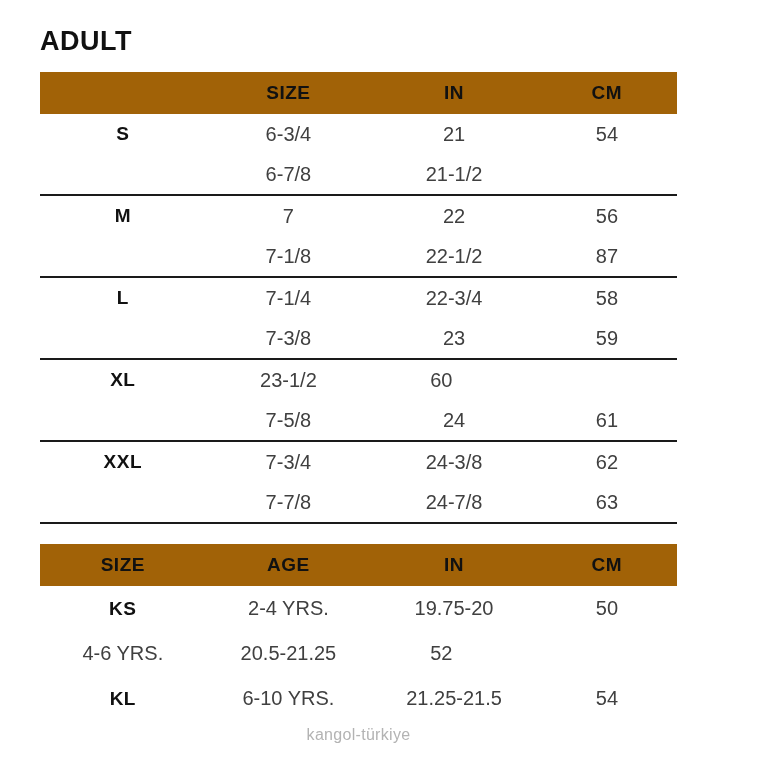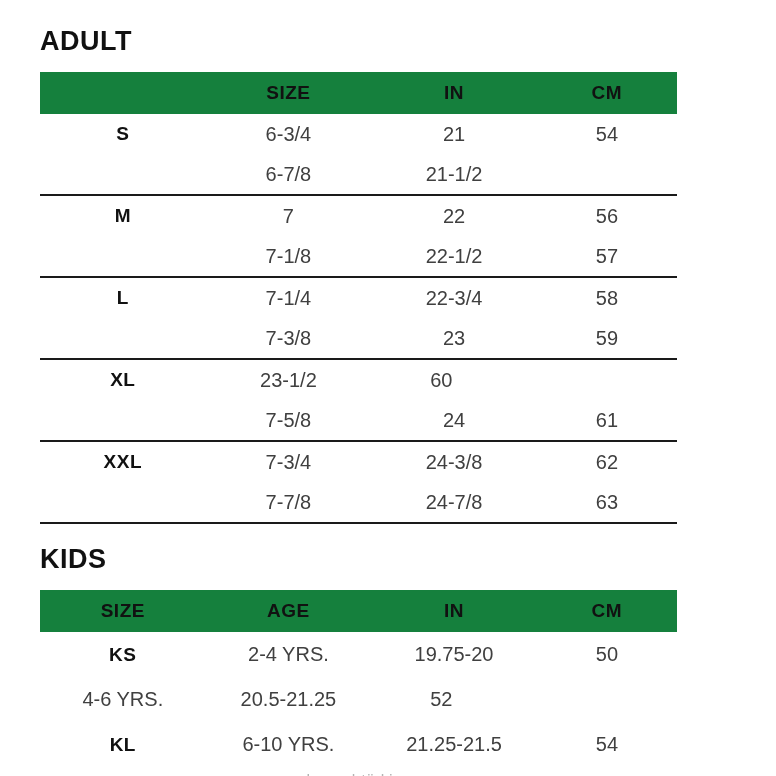--- a/index.html
+++ b/index.html
@@ -22,21 +22,21 @@
     color: #111111;
   }
   .size-table {
     margin-top: 15px;
     width: 100%;
   }
   .thead {
     display: flex;
     align-items: center;
     height: 42px;
-    background: #15803d;
+    background: #a16207;
   }
   .th {
     font-size: 19px;
     font-weight: 800;
     letter-spacing: 0.5px;
     text-align: center;
     color: #111111;
   }
   .col-1 { width: 26%; }
   .col-2 { width: 26%; }
@@ -106,21 +106,21 @@
       <div class="tr">
         <div class="td size-label col-1">M</div>
         <div class="td col-2">7</div>
         <div class="td col-3">22</div>
         <div class="td col-4">56</div>
       </div>
       <div class="tr">
         <div class="td size-label col-1"></div>
         <div class="td col-2">7-1/8</div>
         <div class="td col-3">22-1/2</div>
-        <div class="td col-4">57</div>
+        <div class="td col-4">87</div>
       </div>
     </div>
 
     <div class="group">
       <div class="tr">
         <div class="td size-label col-1">L</div>
         <div class="td col-2">7-1/4</div>
         <div class="td col-3">22-3/4</div>
         <div class="td col-4">58</div>
       </div>
@@ -156,21 +156,20 @@
       <div class="tr">
         <div class="td size-label col-1"></div>
         <div class="td col-2">7-7/8</div>
         <div class="td col-3">24-7/8</div>
         <div class="td col-4">63</div>
       </div>
     </div>
   </div>
 
   <div class="kids-section">
-    <div class="section-title">KIDS</div>
 
     <div class="size-table kids-table">
       <div class="thead">
         <div class="th col-1">SIZE</div>
         <div class="th col-2">AGE</div>
         <div class="th col-3">IN</div>
         <div class="th col-4">CM</div>
       </div>
 
       <div class="tr">

